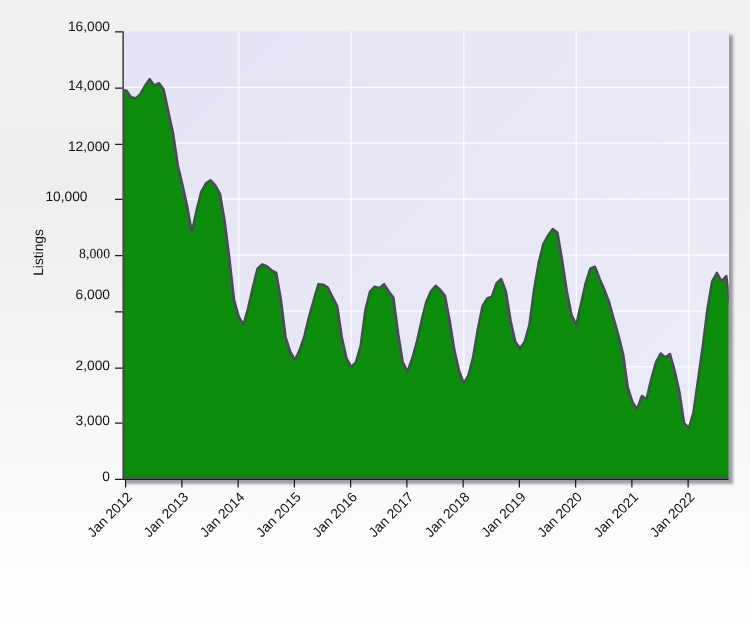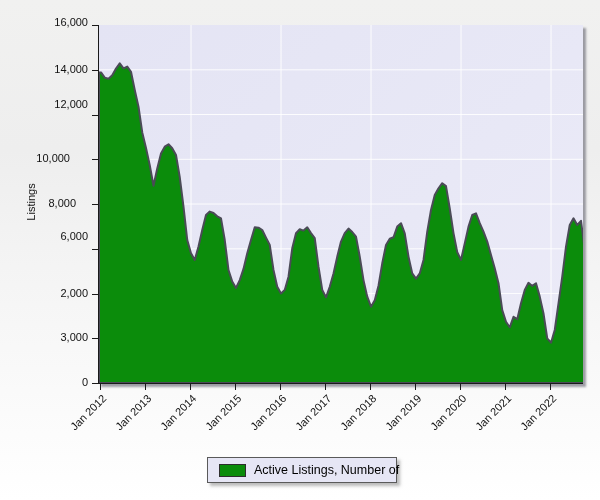--- a/index.html
+++ b/index.html
@@ -52,38 +52,34 @@
         <line x1="0" x2="484" y1="44.8" y2="44.8" stroke="#ffffff" stroke-width="1" opacity="0.9"></line>
         <line x1="92.0" x2="92.0" y1="0" y2="358" stroke="#ffffff" stroke-width="1" opacity="0.9"></line>
         <line x1="182.0" x2="182.0" y1="0" y2="358" stroke="#ffffff" stroke-width="1" opacity="0.9"></line>
         <line x1="272.0" x2="272.0" y1="0" y2="358" stroke="#ffffff" stroke-width="1" opacity="0.9"></line>
         <line x1="362.0" x2="362.0" y1="0" y2="358" stroke="#ffffff" stroke-width="1" opacity="0.9"></line>
         <line x1="452.0" x2="452.0" y1="0" y2="358" stroke="#ffffff" stroke-width="1" opacity="0.9"></line>
         <polygon points="0,47.4 2.00,47.4 5.75,52.6 9.50,53.7 13.25,50.3 17.00,43.6 20.75,38.3 24.50,43.4 28.25,41.6 32.00,46.8 35.75,64.9 39.50,81.7 43.25,107.4 47.00,123.1 50.75,140.1 54.50,160.7 58.25,143.4 62.00,128.4 65.75,121.7 69.50,119.3 73.25,123.3 77.00,130.0 80.75,152.2 84.50,181.7 88.25,215.0 92.00,228.2 95.75,234.9 99.50,221.5 103.25,205.0 107.00,190.0 110.75,186.6 114.50,188.0 118.25,191.3 122.00,193.3 125.75,215.0 129.50,245.0 133.25,256.6 137.00,262.9 140.75,255.1 144.50,243.9 148.25,228.2 152.00,215.0 155.75,202.3 159.50,202.7 163.25,205.0 167.00,212.6 170.75,219.9 174.50,245.0 178.25,261.8 182.00,268.5 185.75,264.9 189.50,251.7 193.25,223.3 197.00,208.3 200.75,204.3 204.50,205.6 208.25,202.3 212.00,208.1 215.75,213.2 219.50,241.7 223.25,264.9 227.00,272.3 230.75,261.8 234.50,248.4 238.25,231.6 242.00,216.6 245.75,208.1 249.50,203.6 253.25,207.0 257.00,211.7 260.75,231.6 264.50,255.1 268.25,271.6 272.00,281.7 275.75,275.2 279.50,260.7 283.25,238.3 287.00,219.9 290.75,213.7 294.50,212.3 298.25,201.6 302.00,198.2 305.75,208.3 309.50,231.6 313.25,248.4 317.00,253.7 320.75,248.4 324.50,234.9 328.25,206.7 332.00,185.0 335.75,170.0 339.50,163.3 343.25,158.2 347.00,161.1 350.75,183.5 354.50,208.1 358.25,227.1 362.00,234.9 365.75,218.4 369.50,201.6 373.25,190.0 377.00,188.4 380.75,198.2 384.50,206.7 388.25,216.6 392.00,230.0 395.75,243.2 399.50,258.2 403.25,285.1 407.00,296.7 410.75,302.3 414.50,291.8 418.25,294.2 422.00,278.3 425.75,264.9 429.50,257.8 433.25,260.9 437.00,258.2 440.75,271.6 444.50,288.4 448.25,313.3 452.00,317.7 455.75,305.0 459.50,278.3 463.25,251.7 467.00,221.7 470.75,200.0 474.50,193.3 478.25,200.0 482.00,195.8 485.75,224.9 485.75,358 0,358" fill="#0b8c0b" stroke="#4b4b57" stroke-width="2" stroke-linejoin="round"></polygon>
       </svg>
   </div>
 
-  <div class="legend" style="background: rgb(230, 230, 245);">
-    <div class="swatch" style="background: rgb(11, 140, 11);"></div>
-    <div class="legend-text">Active Listings, Number of</div>
-  </div>
 <div class="ytick" style="left: 92px; top: 383px;"></div>
     <div class="ylab" style="left: 18px; top: 376px;">0</div>
     <div class="ytick" style="left: 92px; top: 338px;"></div>
     <div class="ylab" style="left: 18px; top: 331px;">3,000</div>
     <div class="ytick" style="left: 92px; top: 294px;"></div>
     <div class="ylab" style="left: 18px; top: 287px;">2,000</div>
     <div class="ytick" style="left: 92px; top: 249px;"></div>
     <div class="ylab" style="left: 18px; top: 230px;">6,000</div>
     <div class="ytick" style="left: 92px; top: 204px;"></div>
-    <div class="ylab" style="left: 6px; top: 197px;">8,000</div>
+    <div class="ylab" style="left: 18px; top: 197px; font-family: Liberation Serif, serif;">8,000</div>
     <div class="ytick" style="left: 92px; top: 159px;"></div>
     <div class="ylab" style="left: 0; top: 152px;">10,000</div>
     <div class="ytick" style="left: 92px; top: 115px;"></div>
-    <div class="ylab" style="left: 18px; top: 98px;">12,000</div>
+    <div class="ylab" style="left: 18px; top: 112px;">12,000</div>
     <div class="ytick" style="left: 92px; top: 70px;"></div>
     <div class="ylab" style="left: 18px; top: 63px; text-align: right;">14,000</div>
     <div class="ytick" style="left: 92px; top: 25px;"></div>
     <div class="ylab" style="left: 18px; top: 16px;">16,000</div>
     <div class="xtick" style="left: 100px; top: 384px;"></div>
     <div class="xlab" style="left: 42px; top: 392px;">Jan 2012</div>
     <div class="xtick" style="left: 145px; top: 384px;"></div>
     <div class="xlab" style="left: 87px; top: 392px;">Jan 2013</div>
     <div class="xtick" style="left: 190px; top: 384px;"></div>
     <div class="xlab" style="left: 132px; top: 392px;">Jan 2014</div>

